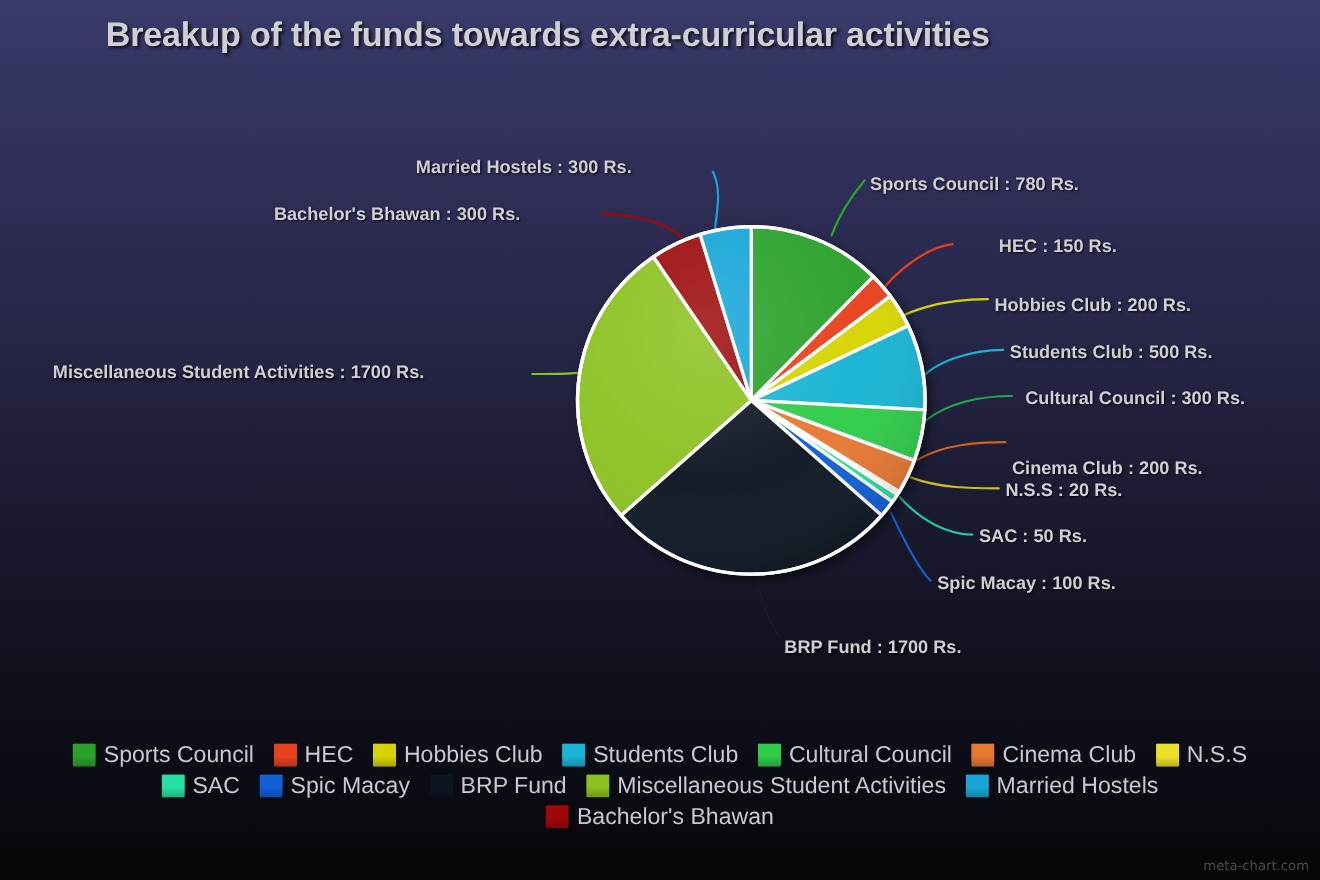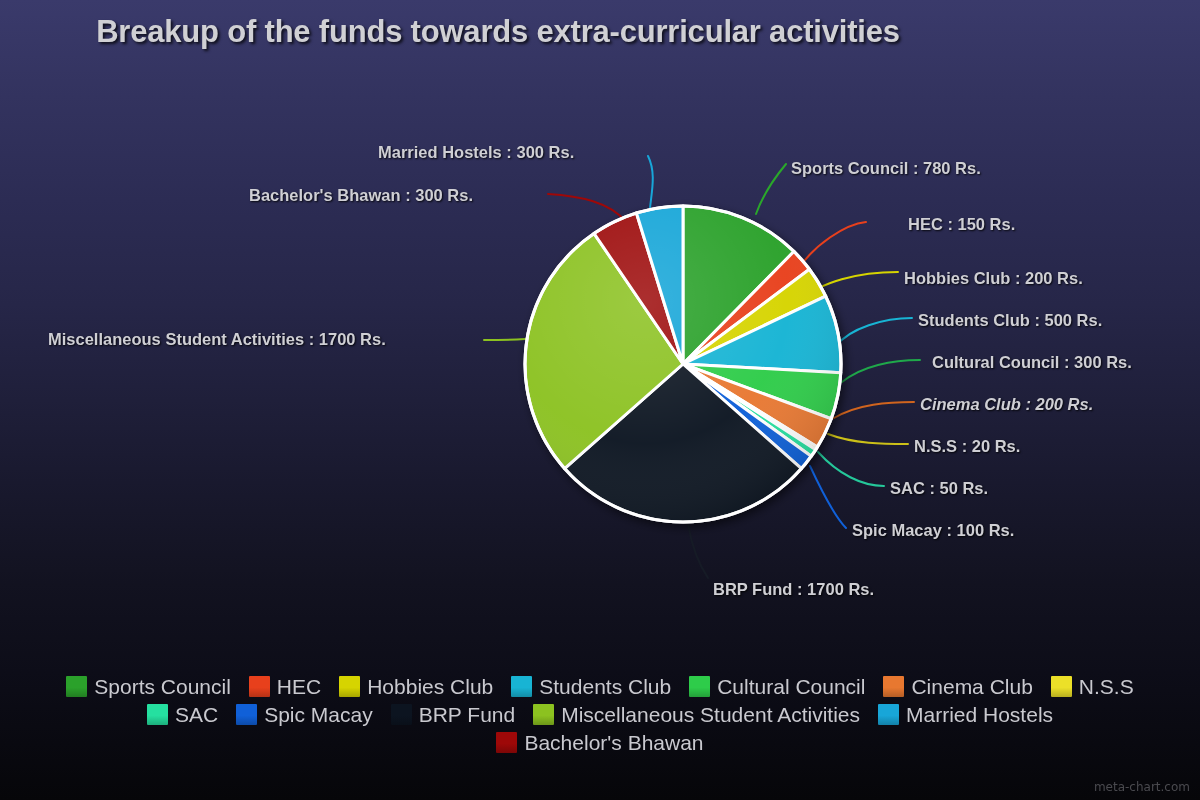--- a/index.html
+++ b/index.html
@@ -120,21 +120,21 @@
       <circle id="pie-outline" cx="683" cy="364" r="158" fill="none" stroke="#ffffff" stroke-width="3"></circle>
     </svg>
     <div id="callout-labels">
         <div class="callout-label" style="left: 378px; top: 143px;">Married Hostels : 300 Rs.</div>
         <div class="callout-label" style="left: 249px; top: 186px;">Bachelor's Bhawan : 300 Rs.</div>
         <div class="callout-label" style="left: 791px; top: 159px;">Sports Council : 780 Rs.</div>
         <div class="callout-label" style="left: 908px; top: 215px;">HEC : 150 Rs.</div>
         <div class="callout-label" style="left: 904px; top: 269px;">Hobbies Club : 200 Rs.</div>
         <div class="callout-label" style="left: 918px; top: 311px;">Students Club : 500 Rs.</div>
         <div class="callout-label" style="left: 932px; top: 353px;">Cultural Council : 300 Rs.</div>
-        <div class="callout-label" style="left: 920px; top: 395px; font-style: italic;">Cinema Club : 200 Rs.</div>
+        <div class="callout-label" style="left: 920px; top: 417px;">Cinema Club : 200 Rs.</div>
         <div class="callout-label" style="left: 914px; top: 437px;">N.S.S : 20 Rs.</div>
         <div class="callout-label" style="left: 890px; top: 479px;">SAC : 50 Rs.</div>
         <div class="callout-label" style="left: 852px; top: 521px;">Spic Macay : 100 Rs.</div>
         <div class="callout-label" style="left: 713px; top: 580px;">BRP Fund : 1700 Rs.</div>
         <div class="callout-label" style="left: 36px; top: 330px; margin-left: 12px;">Miscellaneous Student Activities : 1700 Rs.</div>
       </div>
   </div>
 
   <div id="legend">
       <div class="legend-item">

